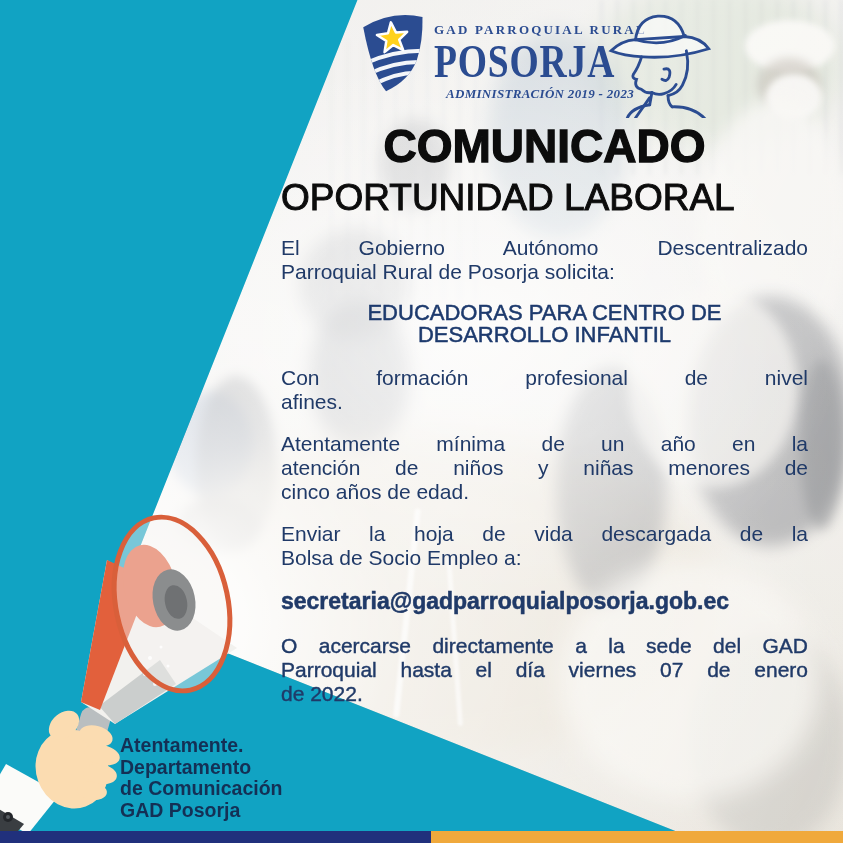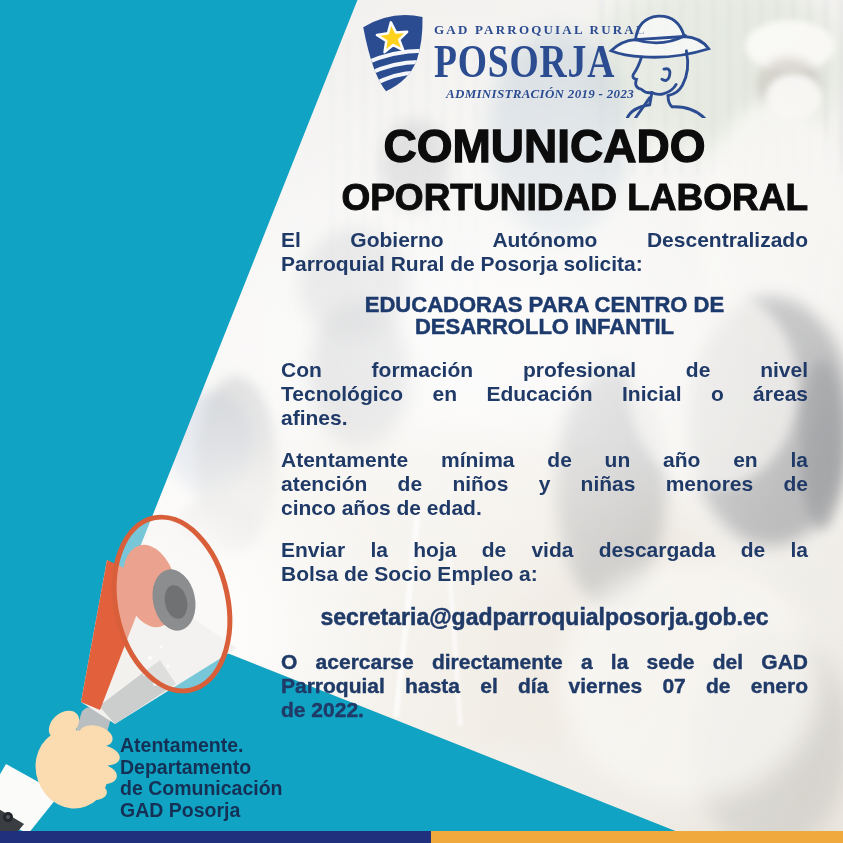--- a/index.html
+++ b/index.html
@@ -32,26 +32,26 @@
     letter-spacing:2.2px;white-space:nowrap;margin-bottom:1px;}
   .org-name{font-family:"Liberation Serif",serif;font-weight:bold;font-size:47px;line-height:45px;
     letter-spacing:1px;white-space:nowrap;transform:scaleX(.8);transform-origin:left center;}
   .admin{font-family:"Liberation Serif",serif;font-weight:bold;font-style:italic;font-size:13px;
     letter-spacing:.3px;white-space:nowrap;margin-top:2px;text-align:right;}
   .montubio{position:absolute;left:248px;top:0px;}
   
   .content{position:absolute;left:281px;top:120px;width:527px;}
   .title{font-size:46px;line-height:52px;font-weight:bold;color:#0c0c0c;text-align:center;
     -webkit-text-stroke:1.3px #0c0c0c;margin:0 0 4px 0;}
-  .subtitle{font-size:37px;line-height:44px;font-weight:bold;color:#0c0c0c;text-align:right;
-    -webkit-text-stroke:1px #0c0c0c;margin:0 0 8px 0;}
-  .para{font-size:21px;line-height:24px;font-weight:bold;color:#203a68;margin:0 0 18px 0;}
+  .subtitle{font-size:37px;line-height:44px;font-weight:normal;color:#0c0c0c;text-align:left;
+    -webkit-text-stroke:1px #0c0c0c;margin:0 0 16px 0;}
+  .para{font-size:21px;line-height:24px;font-weight:normal;color:#203a68;margin:0 0 18px 0;}
   .heading{font-size:22px;line-height:22px;color:#1d3a6d;-webkit-text-stroke:.5px #1d3a6d;
     margin:0 0 20px 0;}
-  .email{font-size:23px;line-height:27px;font-weight:bold;text-align:center;color:#203a68;
+  .email{font-size:23px;line-height:27px;font-weight:bold;color:#203a68;
     -webkit-text-stroke:.5px #203a68;margin:0 0 19px 0;}
   .alt{-webkit-text-stroke:.4px #203a68;}
   .jline{text-align:justify;text-align-last:justify;}
   .jline.jlast{text-align-last:left;}
   .centered .jline{text-align:center;text-align-last:center;}
   .plain .jline{text-align:right;text-align-last:left;}
   
   .signoff{position:absolute;left:120px;top:735px;width:240px;font-size:19.5px;line-height:21.5px;
     font-weight:bold;color:#143055;}
   
@@ -176,21 +176,20 @@
     <div class="para">
         <div class="jline">El Gobierno Autónomo Descentralizado</div>
         <div class="jline jlast">Parroquial Rural de Posorja solicita:</div>
       </div>
     <div class="para heading centered">
         <div class="jline">EDUCADORAS PARA CENTRO DE</div>
         <div class="jline jlast">DESARROLLO INFANTIL</div>
       </div>
     <div class="para">
         <div class="jline">Con formación profesional de nivel</div>
-        <div class="jline">Tecnológico en Educación Inicial o áreas</div>
         <div class="jline jlast">afines.</div>
       </div>
     <div class="para">
         <div class="jline">Atentamente mínima de un año en la</div>
         <div class="jline">atención de niños y niñas menores de</div>
         <div class="jline jlast">cinco años de edad.</div>
       </div>
     <div class="para">
         <div class="jline">Enviar la hoja de vida descargada de la</div>
         <div class="jline jlast">Bolsa de Socio Empleo a:</div>

